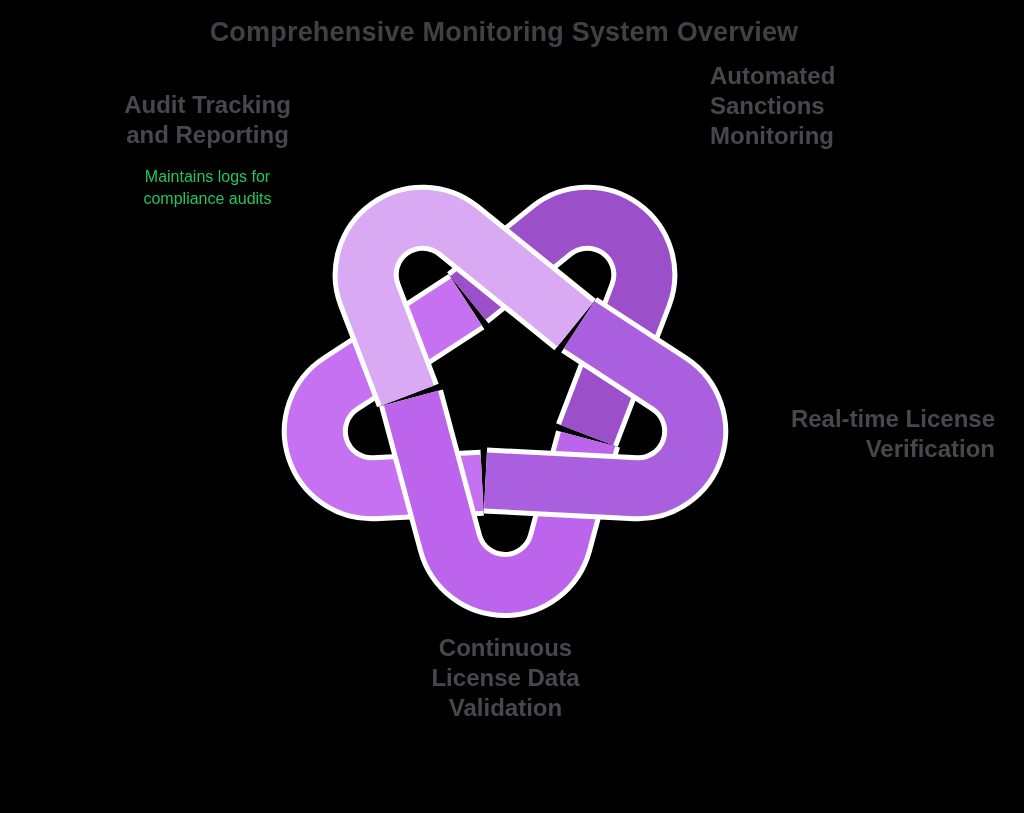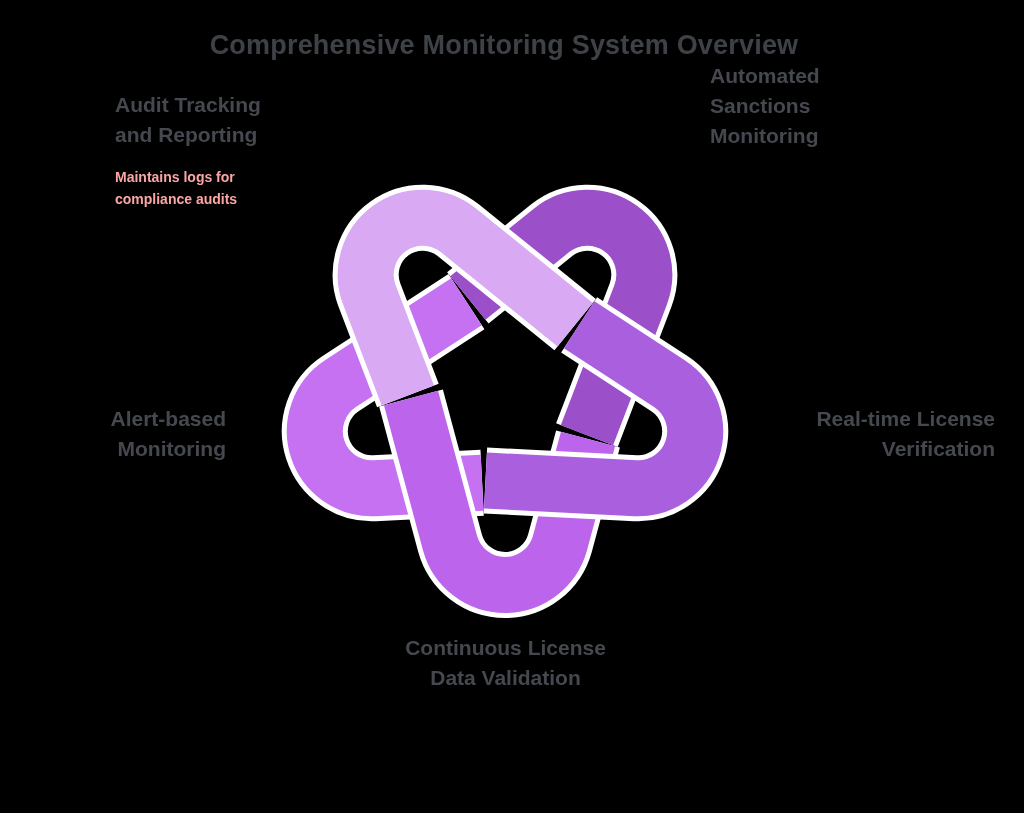--- a/index.html
+++ b/index.html
@@ -5,30 +5,29 @@
   html,body{margin:0;padding:0;}
   body{
     width:1024px;height:813px;position:relative;overflow:hidden;
     background:#000000;
     font-family:"Liberation Sans", sans-serif;
   }
   .title{
     position:absolute;left:0;right:16px;top:17px;
     text-align:center;font-size:27px;font-weight:bold;letter-spacing:.2px;
     color:#3e4247;
-    margin-top:13px;
   }
   .node{position:absolute;}
   .node h3{
-    margin:0;font-size:21px;font-weight:bold;line-height:30px;color:#45494f;
+    margin:0;font-size:24px;font-weight:bold;line-height:30px;color:#45494f;
   }
   .node p{
-    margin:16px 0 0 0;font-size:14px;line-height:22px;color:#fca5a5;font-weight:bold;
+    margin:16px 0 0 0;font-size:16px;line-height:22px;color:#22c55e;
   }
-  .node-top-left{left:115px;top:90px;width:185px;text-align:left;}
+  .node-top-left{left:115px;top:90px;width:185px;text-align:center;}
   .node-top-right{left:710px;top:61px;width:185px;text-align:left;}
   .node-right{left:780px;top:404px;width:215px;text-align:right;}
   .node-right p{max-width:200px;}
   .node-left{left:56px;top:404px;width:170px;text-align:right;}
   .node-bottom{left:398px;top:633px;width:215px;text-align:center;}
   .node-bottom p{max-width:200px;margin-left:auto;margin-right:auto;}
   svg.knot{position:absolute;left:0;top:0;}
   .knot-outline{fill:none;stroke:#ffffff;stroke-width:66;stroke-linecap:butt;}
   .knot-band{fill:none;stroke-width:56;stroke-linecap:butt;}
 </style>
@@ -76,14 +75,13 @@
 
 <div class="node node-right">
   <h3>Real-time License Verification</h3>
 </div>
 
 <div class="node node-bottom">
   <h3>Continuous License Data Validation</h3>
 </div>
 
 <div class="node node-left">
-  <h3>Alert-based Monitoring</h3>
 </div>
 
 </body></html>

